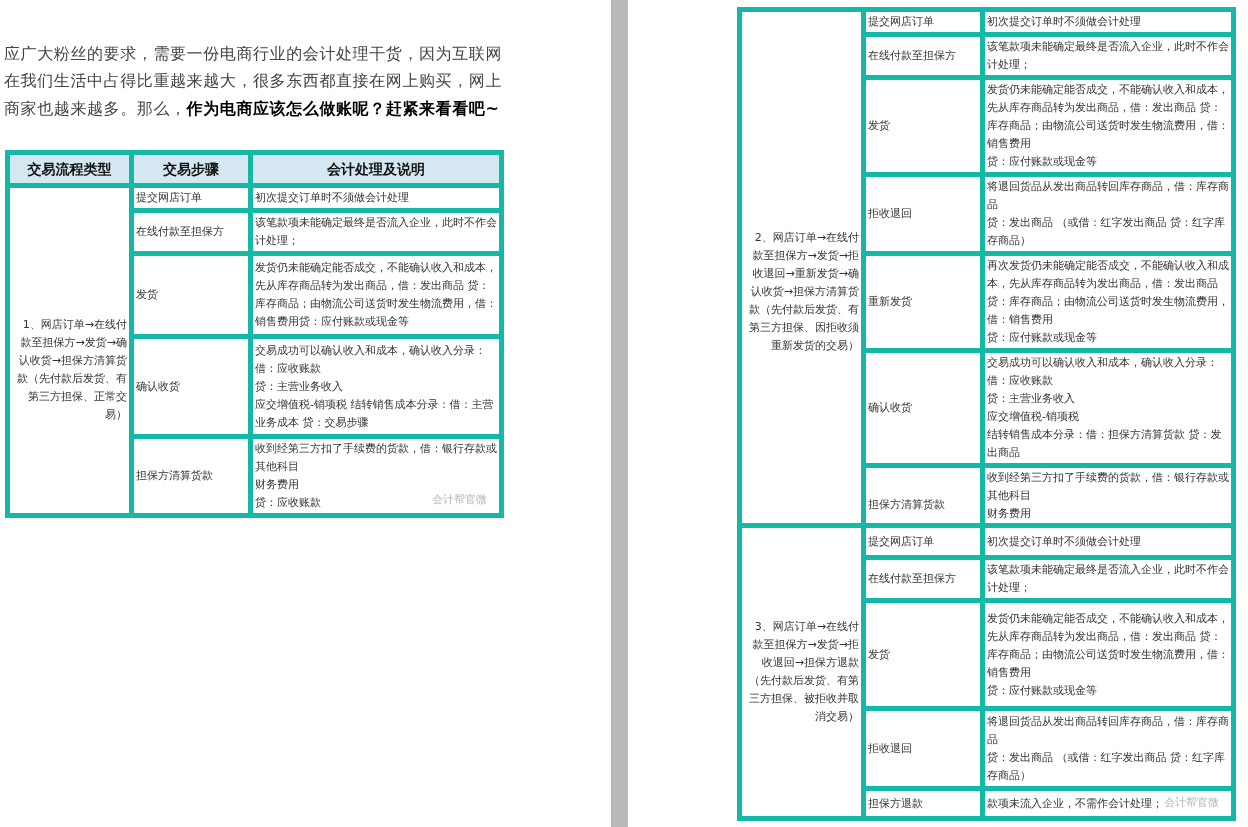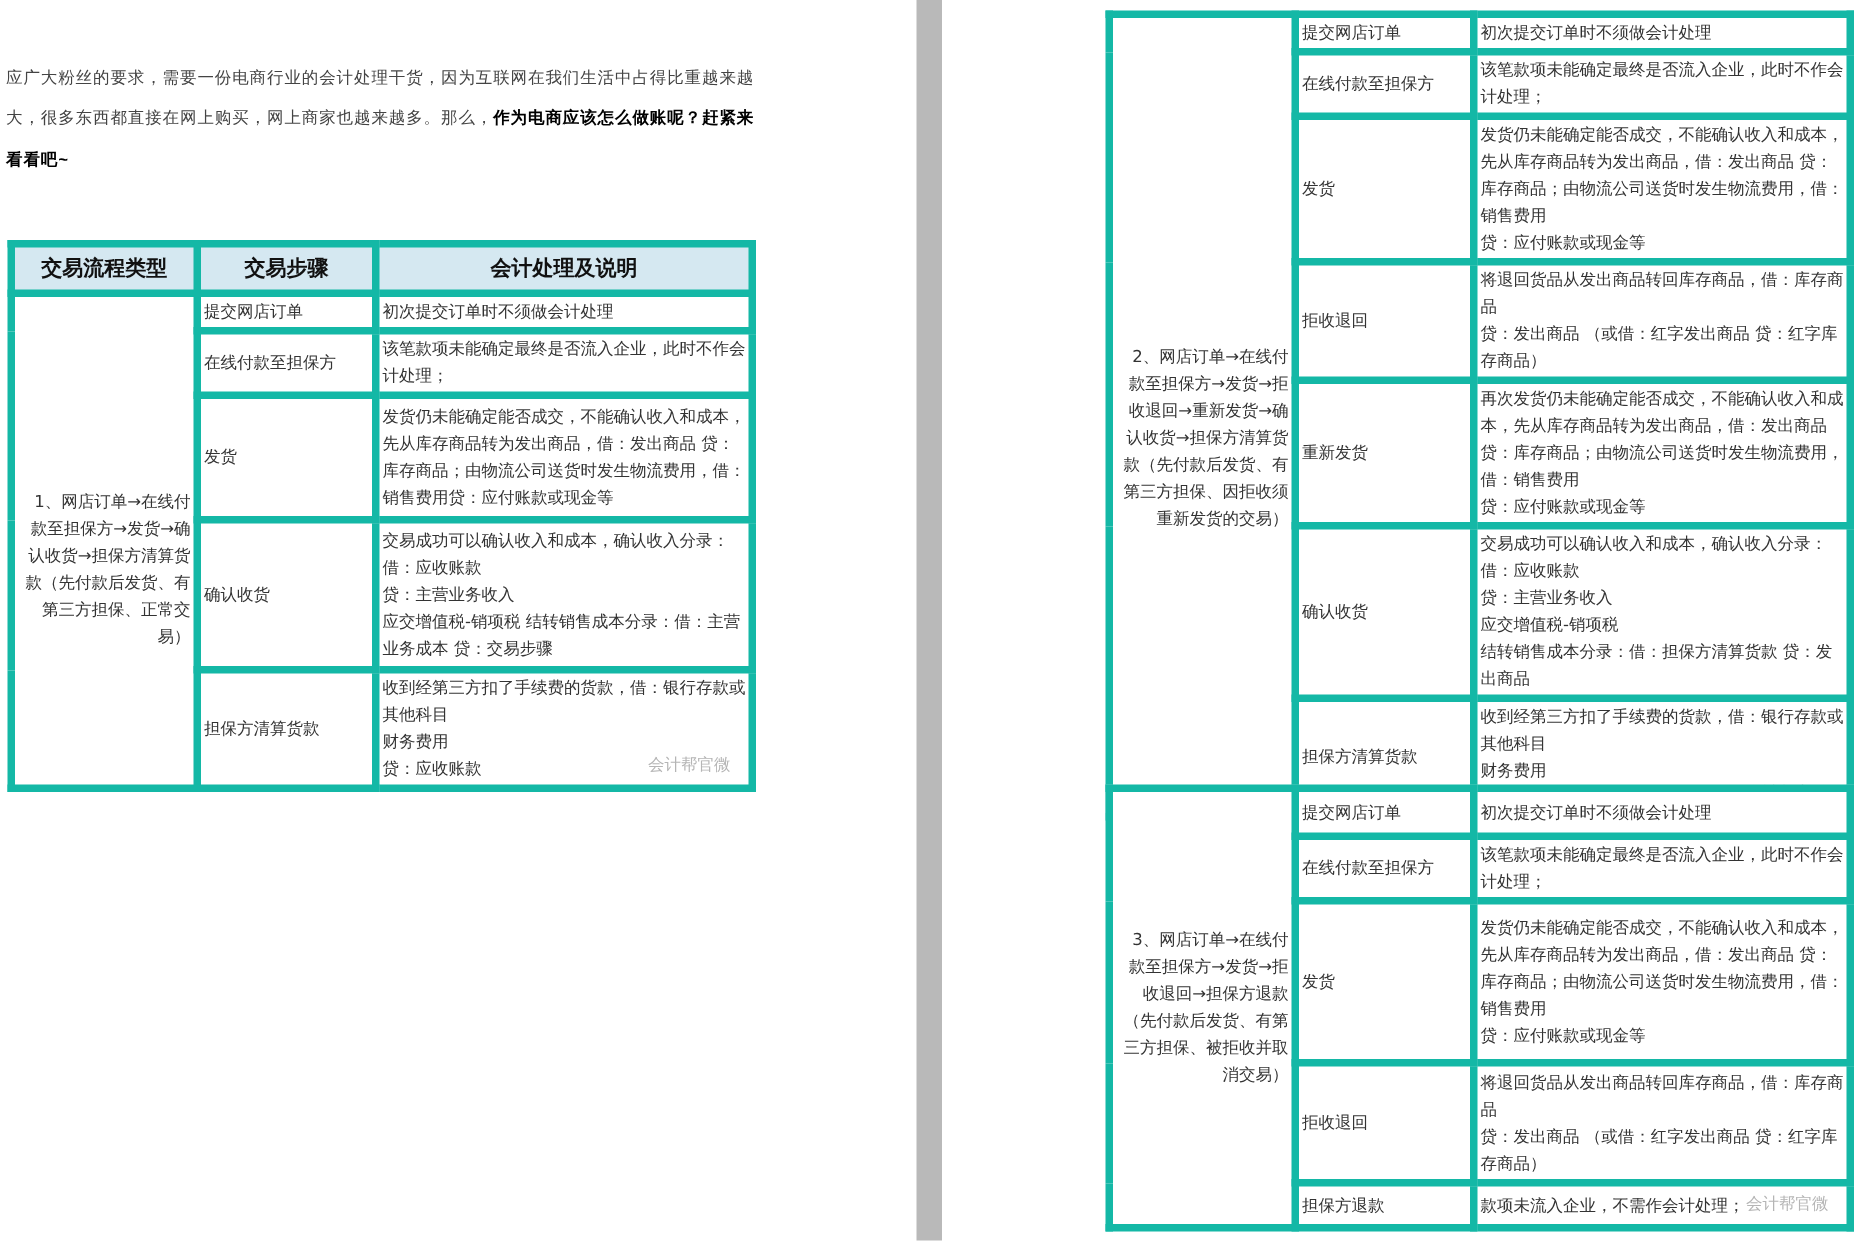--- a/index.html
+++ b/index.html
@@ -14,41 +14,41 @@
   #page-right { left:628px; width:620px; height:827px; }
   .gutter { position:absolute; left:611px; top:0; width:17px; height:827px; background:#b9b9b9; }
 
   .title-wrap { position:absolute; top:5px; left:0; width:510px; text-align:center; }
   .title {
     display:inline-block; background:#1f6fc6; color:#fff; font-size:15px; line-height:20px;
     padding:0 2px; border-left:2px solid #e07b2a;
   }
   .intro {
     position:absolute; left:4px; top:40px; width:500px;
-    font-size:11px; line-height:27.3px; color:#444; letter-spacing:0.6px;font-family:Liberation Mono, monospace;
+    font-size:16px; line-height:27.3px; color:#444; letter-spacing:0.6px;
   }
   .intro .bold { font-weight:bold; color:#000; }
 
   table.acc {
     position:absolute; border-collapse:collapse; table-layout:fixed;
     font-size:11px; color:#333; background:#fff;
   }
   table.acc td, table.acc th {
     border:5px solid #14b8a6; padding:1px 2px; vertical-align:middle; line-height:18px;
     word-break:break-all;
   }
   table.acc th {
     background:#d5e8f1; font-size:14px; font-weight:bold; color:#111; height:26px; text-align:center;
   }
   td.type { text-align:right; line-height:18.5px; }
   td.step { text-align:left; }
   td.desc { text-align:left; position:relative; }
   .wm { position:absolute; right:12px; bottom:4px; color:#b5b5b5; font-size:11px; }
 
-  #table-left { left:5px; top:160px; width:494px;padding-left:16px; }
+  #table-left { left:5px; top:150px; width:494px;padding-left:16px; }
   #table-right-2 { left:737px; top:7px; width:494px; }
   #table-right-3 { left:737px; top:523px; width:494px; }
 </style>
 </head>
 <body>
 
 <div class="page" id="page-left">
   <div class="intro">
     <span>应广大粉丝的要求，需要一份电商行业的会计处理干货，因为互联网在我们生活中占得比重越来越大，很多东西都直接在网上购买，网上商家也越来越多。那么，</span><span class="bold">作为电商应该怎么做账呢？赶紧来看看吧~</span>
   </div>

